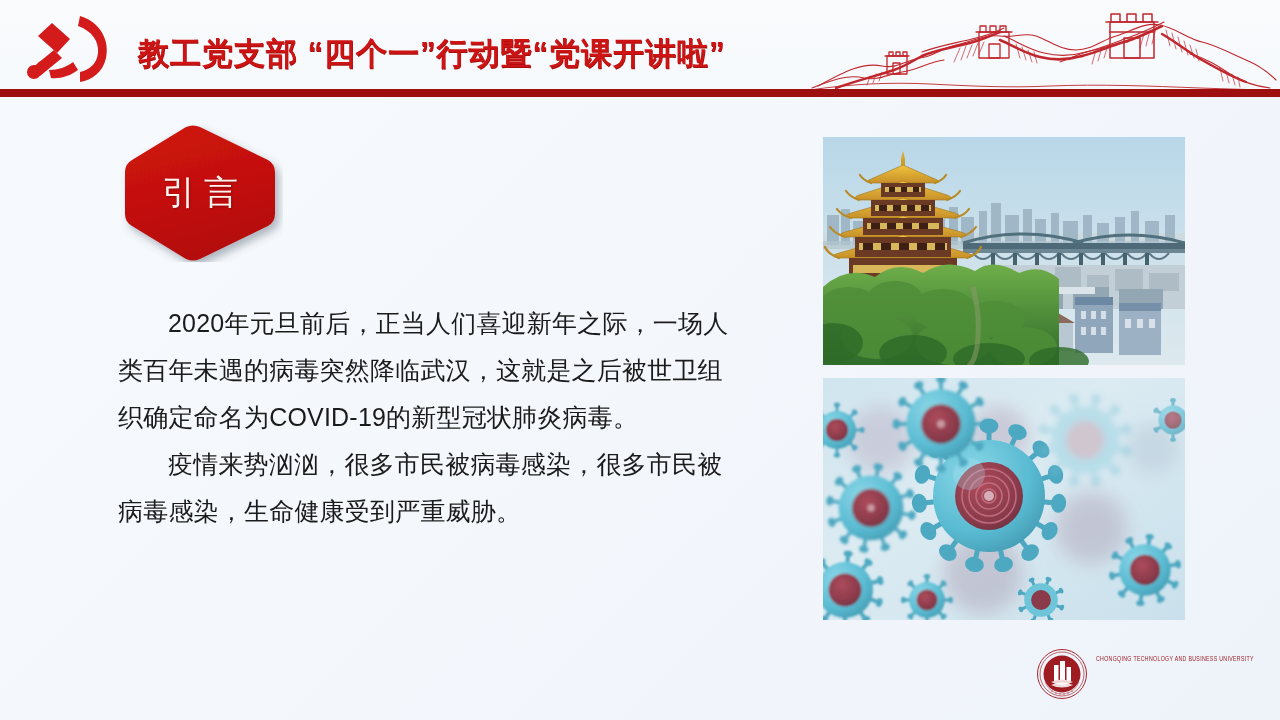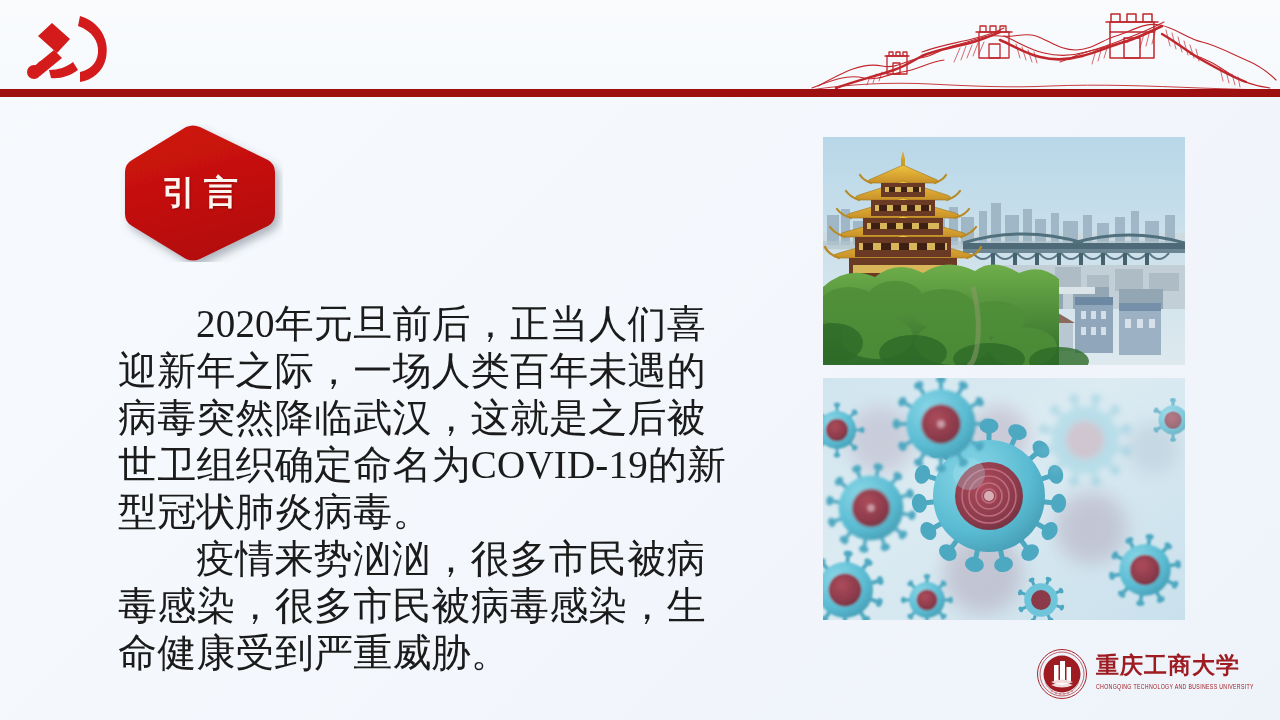--- a/index.html
+++ b/index.html
@@ -60,21 +60,20 @@
     height: 92px;
   }
 
   
   .hex-badge {
     position: absolute;
     left: 117px;
     top: 124px;
     width: 166px;
     height: 138px;
-    font-weight: bold;
   }
   .hex-badge svg { display: block; width: 100%; height: 100%; }
   .hex-label {
     position: absolute;
     left: 0; top: 0;
     width: 166px;
     height: 138px;
     display: flex;
     align-items: center;
     justify-content: center;
@@ -86,23 +85,23 @@
     text-shadow: 1px 1px 2px rgba(90,0,0,0.45);
   }
 
   
   .body-copy {
     position: absolute;
     left: 118px;
     top: 300px;
     width: 612px;
     color: #1b1b1b;
-    font-size: 39px;
+    font-size: 25px;
     line-height: 47px;
-    font-family: Liberation Serif, serif;
+    font-family: Liberation Sans, sans-serif;
     letter-spacing: 0.2px;
   }
   .body-copy p {
     margin: 0;
     text-indent: 2em;
     white-space: pre-wrap;
   }
 
   
   .photo {
@@ -178,20 +177,21 @@
         <path d="M20 26 L34 13 L52 29 L39 43 Z"></path>
 
         <path d="M36 40 L44 48 L22 66 L14 58 Z"></path>
 
         <circle cx="16" cy="62" r="7"></circle>
         <circle cx="24" cy="56" r="5"></circle>
       </g>
     </svg>
   </div>
 
+  <div class="header-title">教工党支部 “四个一”行动暨“党课开讲啦”</div>
 
   <div class="great-wall">
     <svg viewBox="0 0 470 92" xmlns="http://www.w3.org/2000/svg">
       <g fill="none" stroke="#c0272d" stroke-width="1.1" stroke-linejoin="round" stroke-linecap="round">
 
         <path d="M8 86 C34 72 52 62 72 66 C88 69 96 60 110 58 C124 56 132 48 146 45 C162 42 174 34 190 36 C204 38 214 32 226 36 C240 41 250 50 266 50 C282 50 292 40 306 36 C322 31 334 22 350 25 C366 28 376 38 392 42 C408 46 422 54 436 60 C448 65 458 72 466 80"></path>
         <path d="M2 88 C22 80 38 74 54 78 C68 81 78 74 92 72 C108 70 118 62 134 60"></path>
         <path d="M250 62 C262 58 272 52 284 50 C296 48 306 42 318 42"></path>
         <path d="M380 54 C396 58 408 66 420 74 C432 82 444 86 460 88"></path>
 
@@ -1019,16 +1019,15 @@
         <circle cx="16" cy="43" r="0.7"></circle>
           <circle cx="20" cy="45" r="0.7"></circle>
           <circle cx="24" cy="46" r="0.7"></circle>
         <circle cx="28" cy="46" r="0.7"></circle>
           <circle cx="32" cy="45" r="0.7"></circle>
           <circle cx="36" cy="43" r="0.7"></circle>
       </g>
     </svg>
   </div>
   <div class="uni-names">
-    <div class="uni-cn">重庆工商大学</div>
     <div class="uni-en">CHONGQING TECHNOLOGY AND BUSINESS UNIVERSITY</div>
   </div>
 </div>
 
 </body></html>

